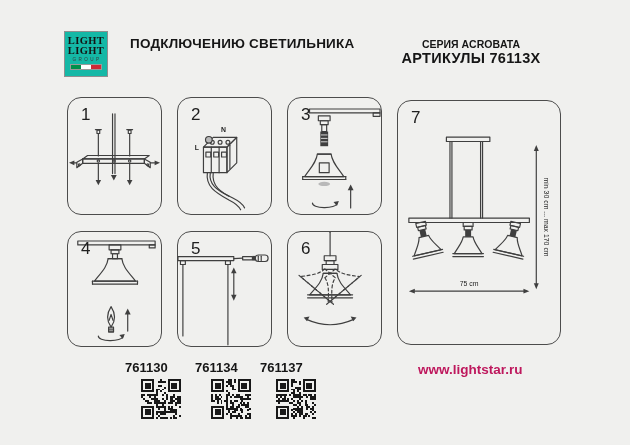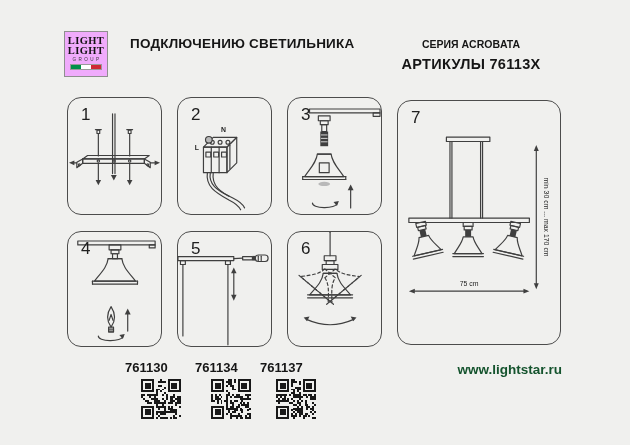--- a/index.html
+++ b/index.html
@@ -1,32 +1,32 @@
 <!DOCTYPE html>
 <html><head>
 <meta charset="utf-8">
 <style>
   html,body{margin:0;padding:0;background:#f0f0ee;}
   .page{position:relative;width:630px;height:445px;background:#f0f0ee;overflow:hidden;
         font-family:"Liberation Sans",sans-serif;color:#1c1c1c;}
 
   
-  .logo{position:absolute;left:64px;top:31px;width:44px;height:46px;background:#f0abfc;
+  .logo{position:absolute;left:64px;top:31px;width:44px;height:46px;background:#14b8a6;
         border:1px solid #8f8f8f;box-sizing:border-box;text-align:center;padding-top:4px;}
   .logo .big{font-family:"Liberation Serif",serif;font-weight:bold;font-size:10.5px;
         line-height:9.5px;letter-spacing:.4px;color:#141414;}
   .logo .grp{font-family:"Liberation Sans",sans-serif;font-size:4.6px;letter-spacing:2.4px;
         color:#3a3a3a;margin-top:2px;margin-left:2px;}
   .flag{width:30px;height:3.5px;margin:2px auto 0;display:flex;border:0.5px solid #9a9a9a;}
   .flag i{flex:1;}
   .title{position:absolute;left:130px;top:36px;font-size:13.5px;font-weight:bold;
         line-height:16.5px;letter-spacing:.2px;color:#161616;}
   .series-block{position:absolute;left:392px;top:38px;width:158px;text-align:center;}
   .series{font-size:10.5px;font-weight:bold;color:#161616;}
-  .articles{font-size:14.5px;font-weight:bold;margin-top:6px;color:#161616;letter-spacing:.3px;}
+  .articles{font-size:14.5px;font-weight:bold;margin-top:0;color:#161616;letter-spacing:.3px;}
 
   
   .box{position:absolute;border:1.4px solid #4c4c4c;border-radius:14px;box-sizing:border-box;}
   .num{position:absolute;top:7px;left:13px;font-size:17px;color:#202020;}
   .art{position:absolute;left:0;top:0;width:100%;height:100%;overflow:visible;}
   .art path,.art line,.art rect,.art circle,.art ellipse,.art polyline
        {fill:none;stroke:#3f3f3f;stroke-width:1.2;stroke-linecap:round;stroke-linejoin:round;}
   .art .fill{fill:#3f3f3f;stroke:none;}
   .art .ink{fill:#3f3f3f;stroke:none;}
   .art .wht{stroke:#ffffff;stroke-width:.8;}
@@ -35,22 +35,22 @@
   .art text{font-family:"Liberation Sans",sans-serif;fill:#222;stroke:none;}
   .art .lbl{font-size:7px;font-weight:bold;}
   .art .dim{font-size:7px;}
 
   
   .fcol{position:absolute;top:360px;width:72px;text-align:left;}
   .fcode{font-size:13px;font-weight:bold;color:#161616;}
   .qr{width:40px;height:40px;margin:4px auto 0;}
   .qr svg{width:100%;height:100%;shape-rendering:crispEdges;}
   .qr rect{fill:#181818;}
-  .website{position:absolute;left:418px;top:362px;width:144px;text-align:right;
-        font-size:13.5px;font-weight:bold;color:#14532d;}
+  .website{position:absolute;left:418px;top:362px;width:144px;text-align:left;
+        font-size:13.5px;font-weight:bold;color:#be185d;}
 </style>
 </head>
 <body>
 
 <div class="page">
 
   <div class="logo">
     <div class="big">LIGHT</div>
     <div class="big">LIGHT</div>
     <div class="grp">GROUP</div>

